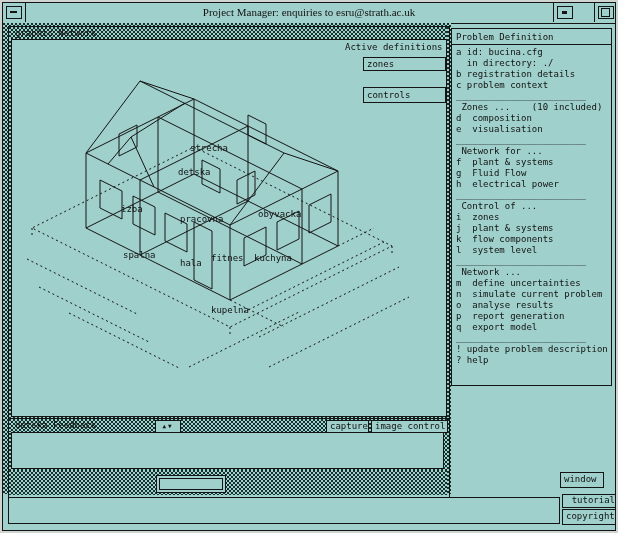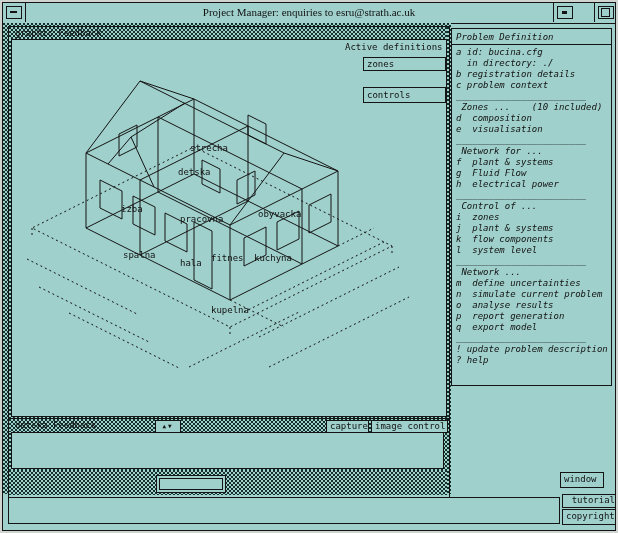--- a/index.html
+++ b/index.html
@@ -61,21 +61,21 @@
   }
   .zones-box{top:17px;height:12px;}
   .controls-box{top:47px;height:14px;line-height:14px;}
   .zl{position:absolute;font-size:9px;line-height:9px;white-space:pre;}
   
   .menu{
     position:absolute;left:448px;top:25px;width:159px;height:354px;
     border:1px solid #141414;background:var(--teal);padding-top:2px;
     font-size:9px;
   }
-  .m-row{white-space:pre;line-height:11px;padding-left:4px;overflow:hidden;font-style:italic;}
+  .m-row{white-space:pre;line-height:11px;padding-left:4px;overflow:hidden;}
   .m-header{line-height:13px;border-bottom:1px solid #141414;margin-bottom:2px;}
   .m-sep{line-height:11px;}
   
   .twin{position:absolute;left:5px;top:415px;width:440px;height:78px;border:1px solid #141414;}
   .twin-header{position:absolute;left:0;top:0;width:438px;height:13px;font-size:9px;line-height:12px;}
   .twin-header > span{padding-left:6px;}
   .arrows{
     position:absolute;left:146px;top:1px;width:24px;height:11px;border:1px solid #141414;
     background:var(--teal);text-align:center;font-size:6px;line-height:10px;letter-spacing:2px;
   }
@@ -121,21 +121,21 @@
         <div class="tb-btn">
             <div class="glyph-sq"></div>
           </div>
       </div>
     </div>
 
     <div class="desktop dither"></div>
 
     <div class="gwin">
       <div class="gwin-header dither">
-        <span>graphic Feedback</span>
+        <span>graphic Network</span>
       </div>
       <div class="canvas">
         <svg width="432" height="374" viewBox="0 0 432 374">
           <g stroke="#141414" stroke-width="1" fill="none">
 
             <path d="M182,59 L326,131 L218,185 L74,113 Z"></path>
 
             <path d="M182,134 L326,206 L218,260 L74,188 Z"></path>
 
             <path d="M182,59 L182,134 M326,131 L326,206 M218,185 L218,260 M74,113 L74,188"></path>

